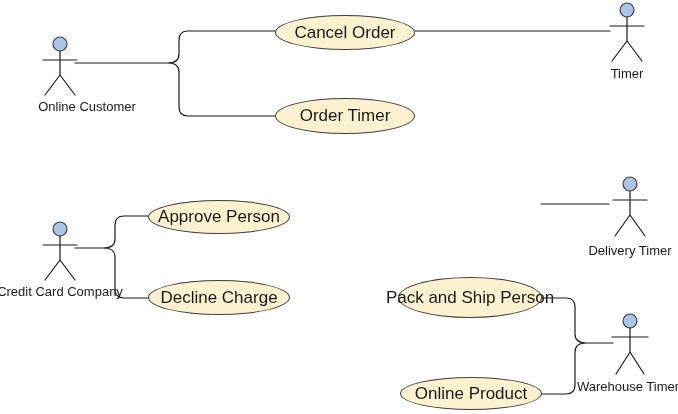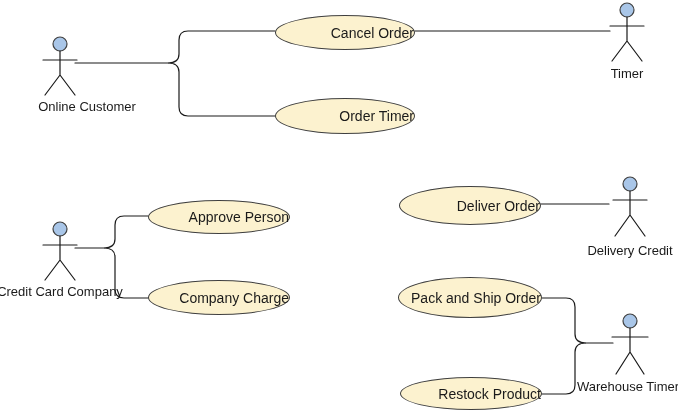--- a/index.html
+++ b/index.html
@@ -16,23 +16,23 @@
     left: 0; top: 0;
     width: 678px; height: 414px;
   }
   .usecase {
     position: absolute;
     background: #FCF2CF;
     border: 1px solid #3f3f3f;
     border-radius: 50%;
     display: flex;
     align-items: center;
-    justify-content: flex-end;
+    justify-content: center;
     box-sizing: border-box;
-    font-size: 14px;
+    font-size: 17px;
     color: #1a1a1a;
     white-space: nowrap;
   }
   .actor-label {
     position: absolute;
     font-size: 13px;
     color: #1a1a1a;
     text-align: center;
     white-space: nowrap;
     transform: translateX(-50%);
@@ -99,31 +99,28 @@
   <div class="usecase uc-cancel-order">
     <span>Cancel Order</span>
   </div>
   <div class="usecase uc-order-books">
     <span>Order Timer</span>
   </div>
   <div class="usecase uc-approve-charge">
     <span>Approve Person</span>
   </div>
   <div class="usecase uc-decline-charge">
-    <span>Company Charge</span>
-  </div>
-  <div class="usecase uc-deliver-order">
-    <span>Deliver Order</span>
+    <span>Decline Charge</span>
   </div>
   <div class="usecase uc-pack-ship">
-    <span>Pack and Ship Order</span>
+    <span>Pack and Ship Person</span>
   </div>
   <div class="usecase uc-restock">
-    <span>Restock Product</span>
+    <span>Online Product</span>
   </div>
 
   <div class="actor-label lbl-online-customer">Online Customer</div>
   <div class="actor-label lbl-timer">Timer</div>
   <div class="actor-label lbl-credit-card">Credit Card Company</div>
-  <div class="actor-label lbl-delivery-person">Delivery Credit</div>
+  <div class="actor-label lbl-delivery-person">Delivery Timer</div>
   <div class="actor-label lbl-warehouse-clerk">Warehouse Timer</div>
 
 </div>
 
 </body></html>

